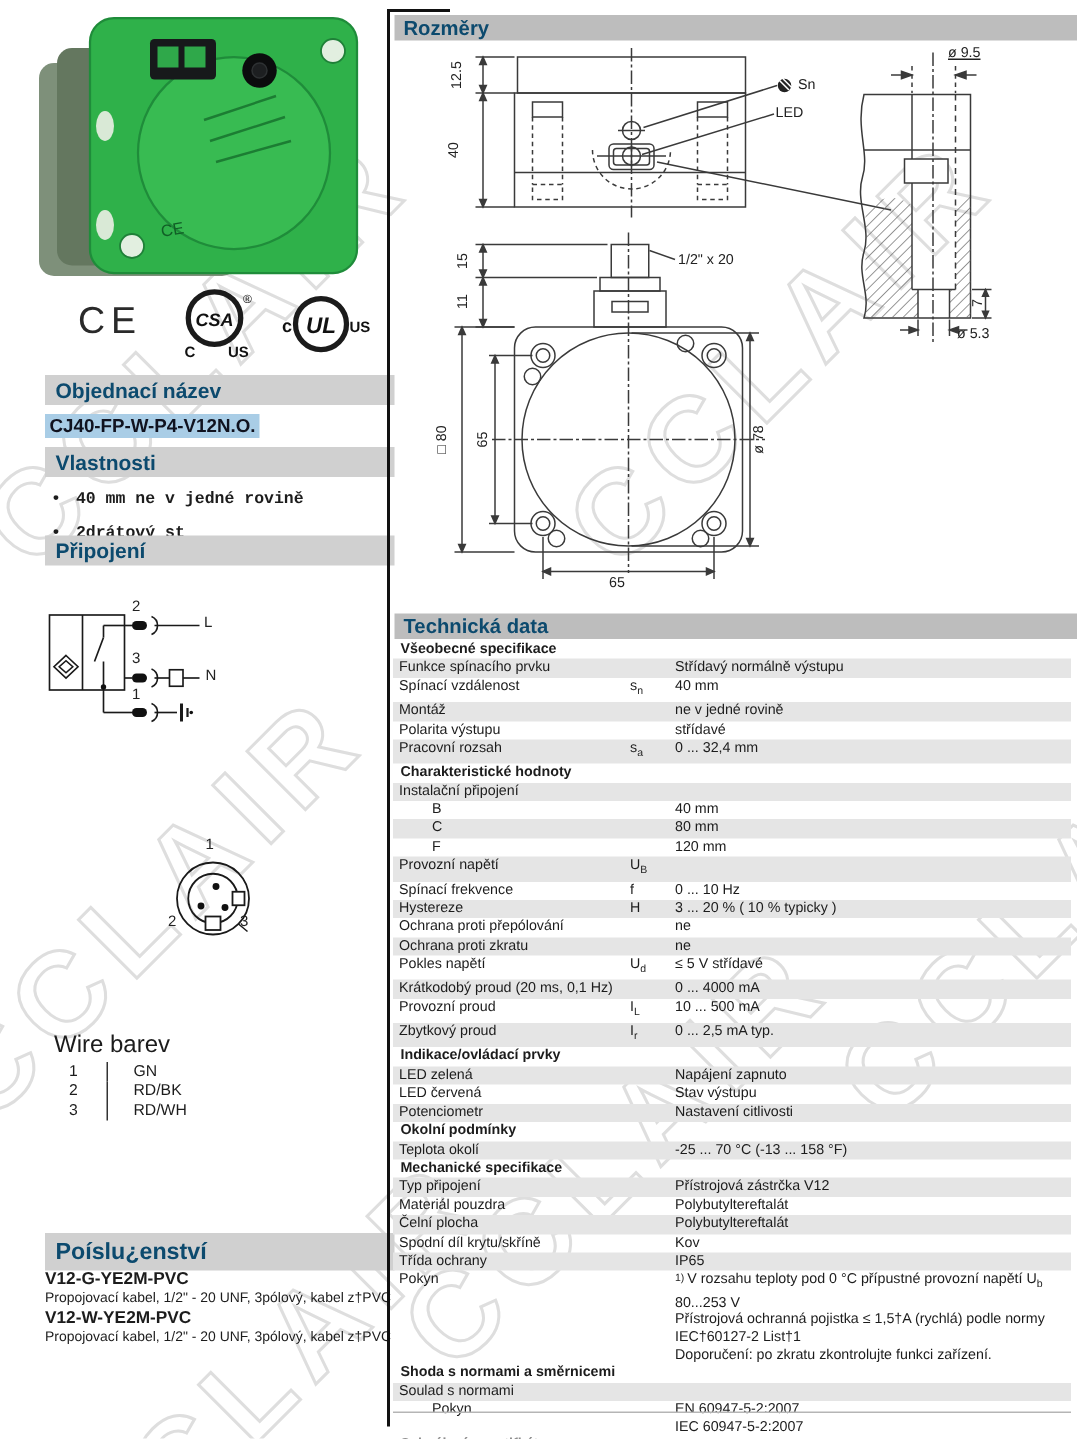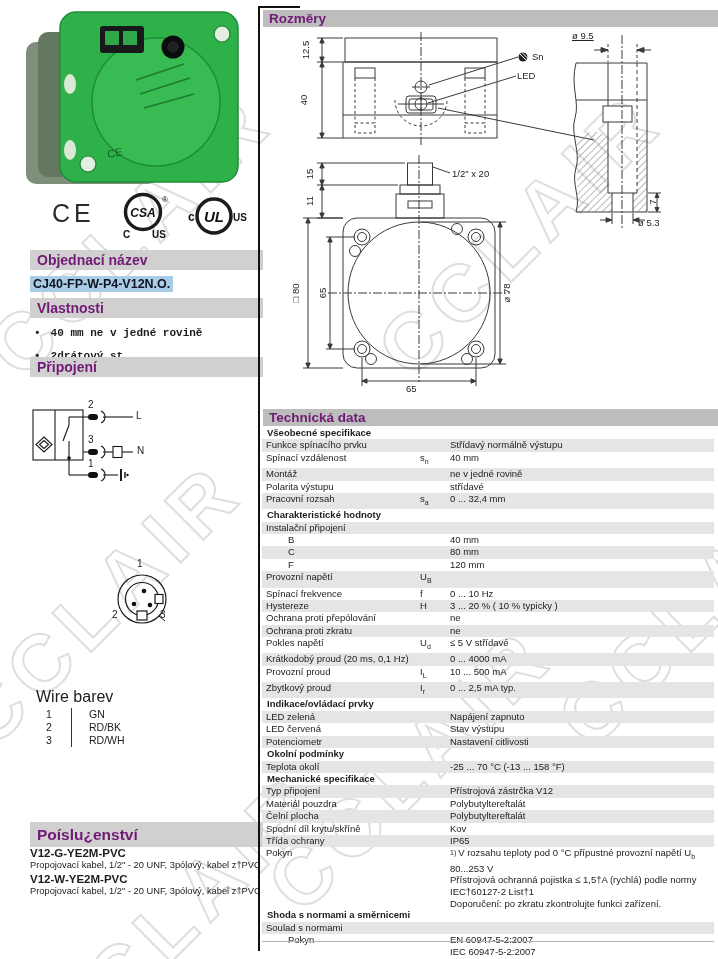--- a/index.html
+++ b/index.html
@@ -4,21 +4,21 @@
 <style>
   html,body{margin:0;padding:0;}
   .page{position:relative;width:718px;height:959px;background:#fff;overflow:hidden;
         font-family:"Liberation Sans",sans-serif;color:#1c1c1c;}
   .abs{position:absolute;}
   
   .wm{position:absolute;font-size:80px;font-weight:bold;letter-spacing:10px;
       color:transparent;-webkit-text-stroke:2px #dedede;transform:rotate(-45deg);
       transform-origin:left top;pointer-events:none;white-space:nowrap;}
   
-  .hbar{position:absolute;background:#d0d0d0;color:#701a75;font-weight:bold;
+  .hbar{position:absolute;background:#d0d0d0;color:#0c4a6e;font-weight:bold;
         font-size:14px;line-height:20px;height:20px;width:226px;padding-left:7px;box-sizing:content-box;}
   .hbar.big{height:25px;line-height:25px;font-size:15.5px;}
   .hbar.right{left:263px;width:449px;background:#bdbdbd;font-size:13.5px;height:17px;line-height:17px;padding-left:6px;}
   .code{position:absolute;left:30px;top:276px;font-size:12.5px;font-weight:bold;
         background:#a9cde6;padding:1px 3px;color:#10121f;}
   .feat{position:absolute;left:34px;top:318px;font-size:11px;font-weight:bold;}
   .feat div{margin-top:8px;line-height:15px;font-family:Liberation Mono, monospace;}
   .feat div::before{content:"•";margin-right:10px;}
   
   .dim{position:absolute;font-size:9.5px;color:#222;white-space:nowrap;}
@@ -350,21 +350,21 @@
 
   <span class="dim vrt" style="left:305px;top:50px;">12.5</span>
   <span class="dim vrt" style="left:303px;top:100px;">40</span>
   <span class="dim vrt" style="left:309px;top:174px;">15</span>
   <span class="dim vrt" style="left:309px;top:201px;">11</span>
   <span class="dim vrt" style="left:295px;top:293px;">□ 80</span>
   <span class="dim vrt" style="left:322px;top:293px;">65</span>
   <span class="dim vrt" style="left:506px;top:293px;">ø 78</span>
   <span class="dim" style="left:406px;top:383px;">65</span>
   <span class="dim" style="left:452px;top:168px;">1/2" x 20</span>
-  <span class="dim" style="left:572px;top:30px;text-decoration:underline;">ø 9.5</span>
+  <span class="dim" style="left:632px;top:30px;text-decoration:underline;">ø 9.5</span>
   <span class="dim" style="left:638px;top:217px;">ø 5.3</span>
   <span class="dim vrt" style="left:652px;top:202px;">7</span>
   <span class="dim" style="left:532px;top:51px;">Sn</span>
   <span class="dim" style="left:517px;top:70px;">LED</span>
 
   <div class="hbar right" style="top:409px;">Technická data</div>
   <div class="ttable">
       <div class="tr sec">
         <div class="tl">Všeobecné specifikace</div>
       </div>

